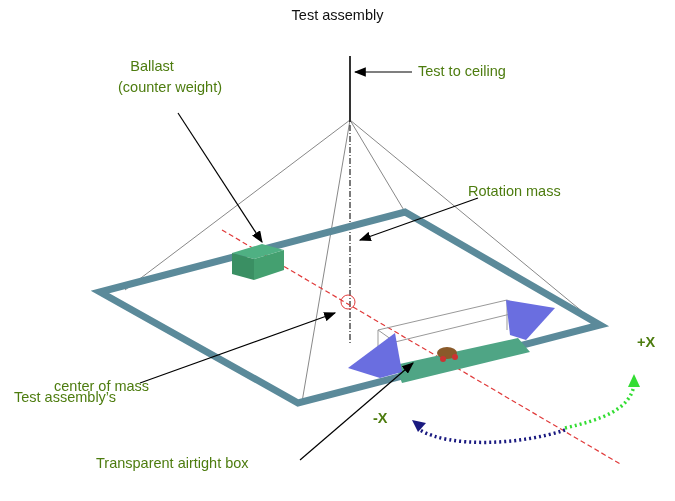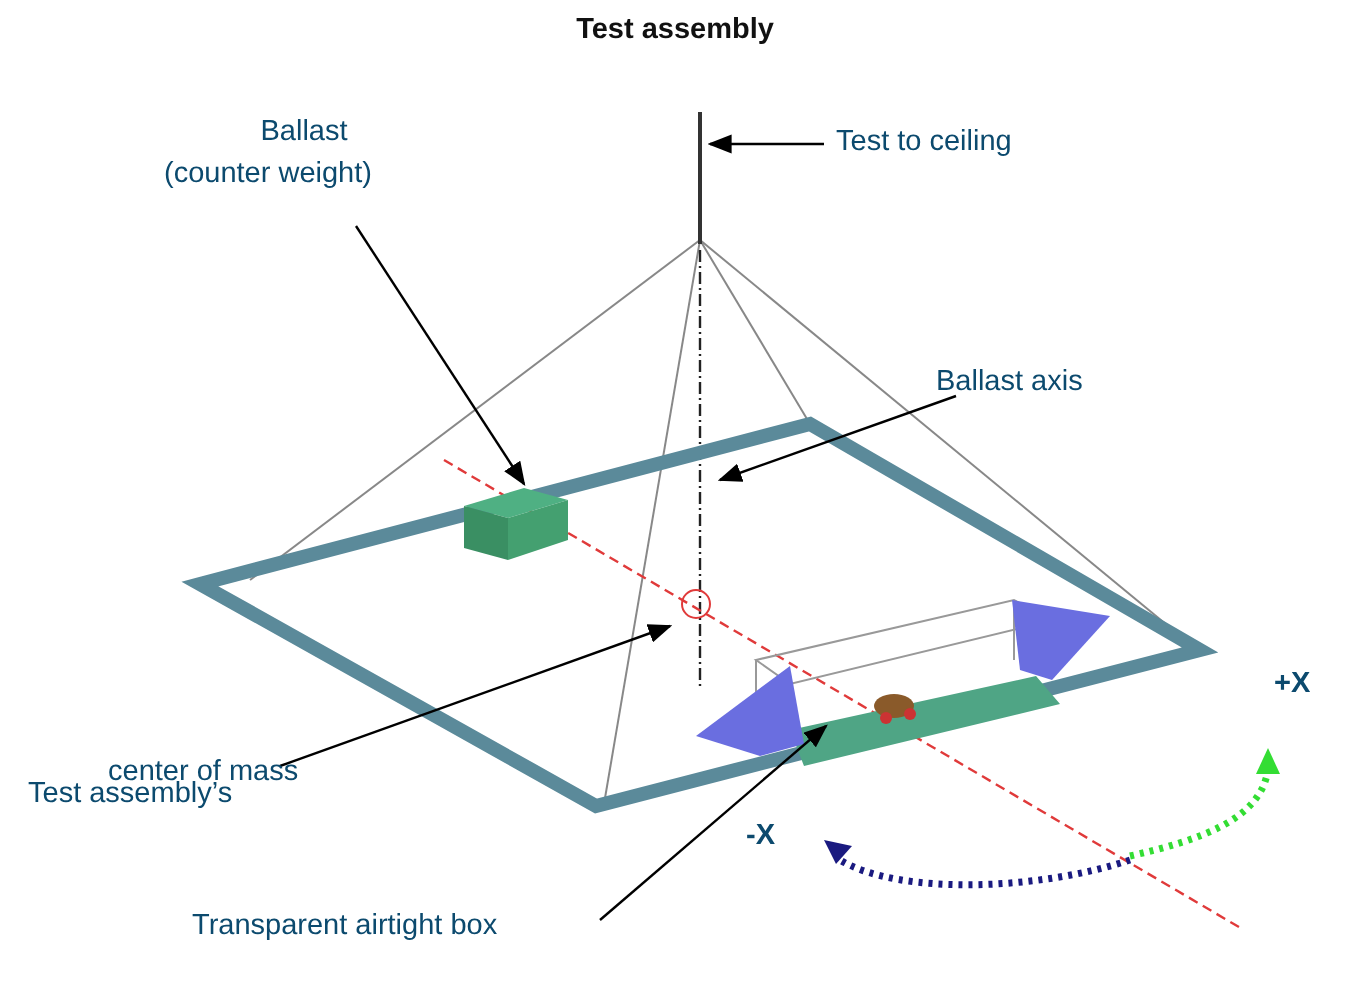--- a/index.html
+++ b/index.html
@@ -1,18 +1,18 @@
 <!DOCTYPE html>
 <html><head>
 <meta charset="utf-8">
 <style>
   html, body { margin:0; padding:0; background:#fff; }
   body { width:675px; height:501px; position:relative; overflow:hidden; font-family:"Liberation Sans", sans-serif; }
-  .lbl { position:absolute; font-size:14.5px; color:#0c4a6e; line-height:17px; white-space:nowrap; }
-  .title { position:absolute; left:0; width:675px; top:7px; text-align:center; font-weight:bold; font-size:14.5px; color:#111; }
+  .lbl { position:absolute; font-size:14.5px; color:#4d7c0f; line-height:17px; white-space:nowrap; }
+  .title { position:absolute; left:0; width:675px; top:7px; text-align:center; font-weight:normal; font-size:14.5px; color:#111; }
   svg { position:absolute; left:0; top:0; }
 </style>
 </head>
 <body>
 
 <svg width="675" height="501" viewBox="0 0 675 501">
   <defs>
     <marker id="ah" markerWidth="10" markerHeight="8" refX="9" refY="4" orient="auto">
       <path d="M0,0 L10,4 L0,8 z" fill="#000"></path>
     </marker>
@@ -71,19 +71,19 @@
   <path d="M565,428 C600,420 630,410 634,385" fill="none" stroke="#33dd33" stroke-width="3.5" stroke-dasharray="2,3"></path>
   <polygon points="628,387 640,387 634,374" fill="#33dd33"></polygon>
 
   <path d="M565,430 C520,445 450,448 420,430" fill="none" stroke="#1a1a80" stroke-width="3.5" stroke-dasharray="2,3"></path>
   <polygon points="412,420 426,423 418,432" fill="#1a1a80"></polygon>
 </svg>
 
 <div class="title">Test assembly</div>
 <div class="lbl" style="left:418px;top:63px;">Test to ceiling</div>
 <div class="lbl" style="left:97px;top:58px;width:110px;text-align:center;">Ballast</div>
-<div class="lbl" style="left:82px;top:79px;width:140px;text-align:left;">(counter weight)</div>
-<div class="lbl" style="left:468px;top:183px;">Ballast axis</div>
+<div class="lbl" style="left:82px;top:79px;width:140px;text-align:right;">(counter weight)</div>
+<div class="lbl" style="left:468px;top:183px;">Rotation mass</div>
 <div class="lbl" style="left:14px;top:357px;margin-top:32px;">Test assembly’s</div>
 <div class="lbl" style="left:22px;top:378px;margin-left:32px;">center of mass</div>
 <div class="lbl" style="left:96px;top:455px;">Transparent airtight box</div>
 <div class="lbl" style="left:637px;top:334px;font-weight:bold;">+X</div>
 <div class="lbl" style="left:373px;top:410px;font-weight:bold;">-X</div>
 
 </body></html>

